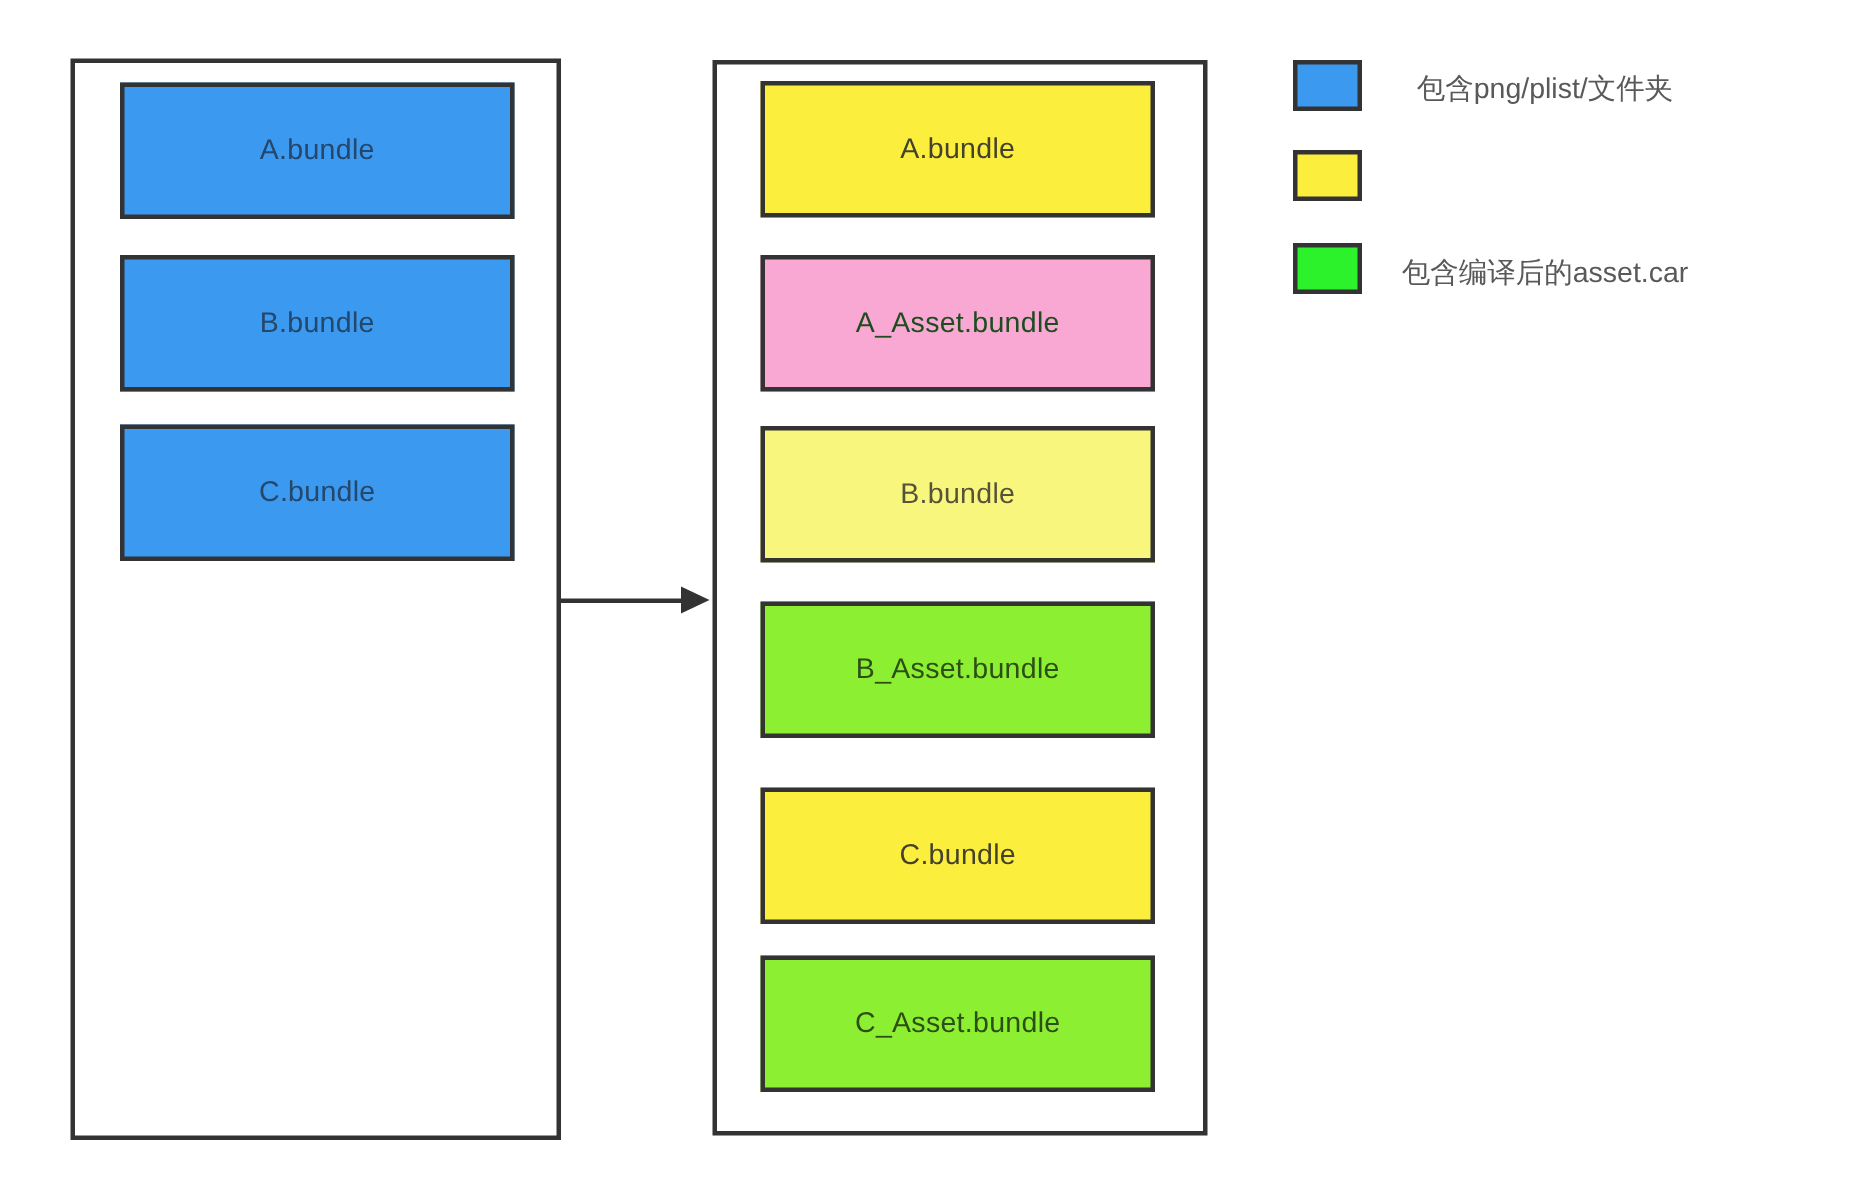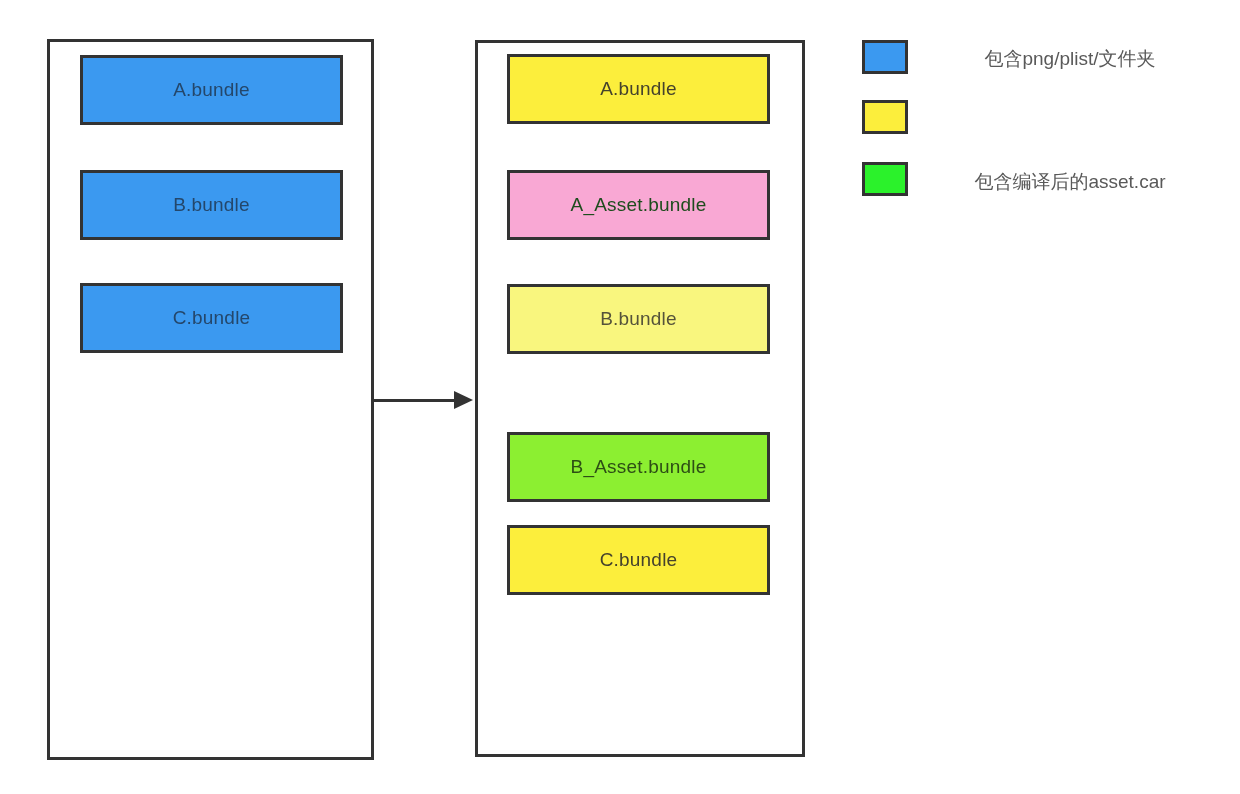--- a/index.html
+++ b/index.html
@@ -15,41 +15,41 @@
     border:3px solid #333333;
     background:#ffffff;
     box-sizing:border-box;
   }
   .container-left{left:47px;top:39px;width:327px;height:721px;}
   .container-right{left:475px;top:40px;width:330px;height:717px;}
   .bundle-box{
     position:absolute;
     border:3px solid #333333;
     box-sizing:border-box;
-    width:263px;height:70px;
+    width:263px;height:91px;
     display:flex;align-items:center;justify-content:center;
     font-size:19px;
     letter-spacing:0.2px;
   }
   
   .c-blue{background:#3b99f0;color:#24476b;}
   .c-yellow{background:#fcee3c;color:#45422c;}
   .c-paleyellow{background:#f9f67e;color:#55533a;}
   .c-green{background:#f9a8d4;color:#1d4c1d;}
   .c-lime{background:#8cef31;color:#2d4e15;}
 
   
   .lb0{left:80px;top:55px;}
   .lb1{left:80px;top:170px;}
   .lb2{left:80px;top:283px;}
   
   .rb0{left:507px;top:54px;}
   .rb1{left:507px;top:170px;}
   .rb2{left:507px;top:284px;}
-  .rb3{left:507px;top:401px;margin-top:31px;}
+  .rb3{left:507px;top:401px;}
   .rb4{left:507px;top:525px;}
   .rb5{left:507px;top:637px;}
 
   
   .arrow-line{
     position:absolute;
     left:374px;top:399px;
     width:83px;height:3px;
     background:#333333;
   }
@@ -68,21 +68,21 @@
     left:862px;
     width:46px;height:34px;
     border:3px solid #333333;
     box-sizing:border-box;
   }
   .ls0{top:40px;background:#3b99f0;}
   .ls1{top:100px;background:#fcee3c;}
   .ls2{top:162px;background:#2bf22b;}
   .legend-label{
     position:absolute;
-    left:930px;width:280px;
+    left:890px;width:280px;
     text-align:center;
     font-size:19px;
     color:#595959;
   }
   .ll0{top:46px;}
   .ll1{top:106px;}
   .ll2{top:169px;text-align:center;}
 </style>
 </head>
 <body>
@@ -98,20 +98,21 @@
   <div class="arrow-line"></div>
   <div class="arrow-head"></div>
 
   <div class="outer-container container-right"></div>
 
   <div class="bundle-box c-yellow rb0">A.bundle</div>
   <div class="bundle-box c-green rb1">A_Asset.bundle</div>
   <div class="bundle-box c-paleyellow rb2">B.bundle</div>
   <div class="bundle-box c-lime rb3">B_Asset.bundle</div>
   <div class="bundle-box c-yellow rb4">C.bundle</div>
+  <div class="bundle-box c-lime rb5">C_Asset.bundle</div>
 
   <div class="legend-swatch ls0"></div>
   <div class="legend-label ll0">包含png/plist/文件夹</div>
 
   <div class="legend-swatch ls1"></div>
 
   <div class="legend-swatch ls2"></div>
   <div class="legend-label ll2">包含编译后的asset.car</div>
 
 </div>

